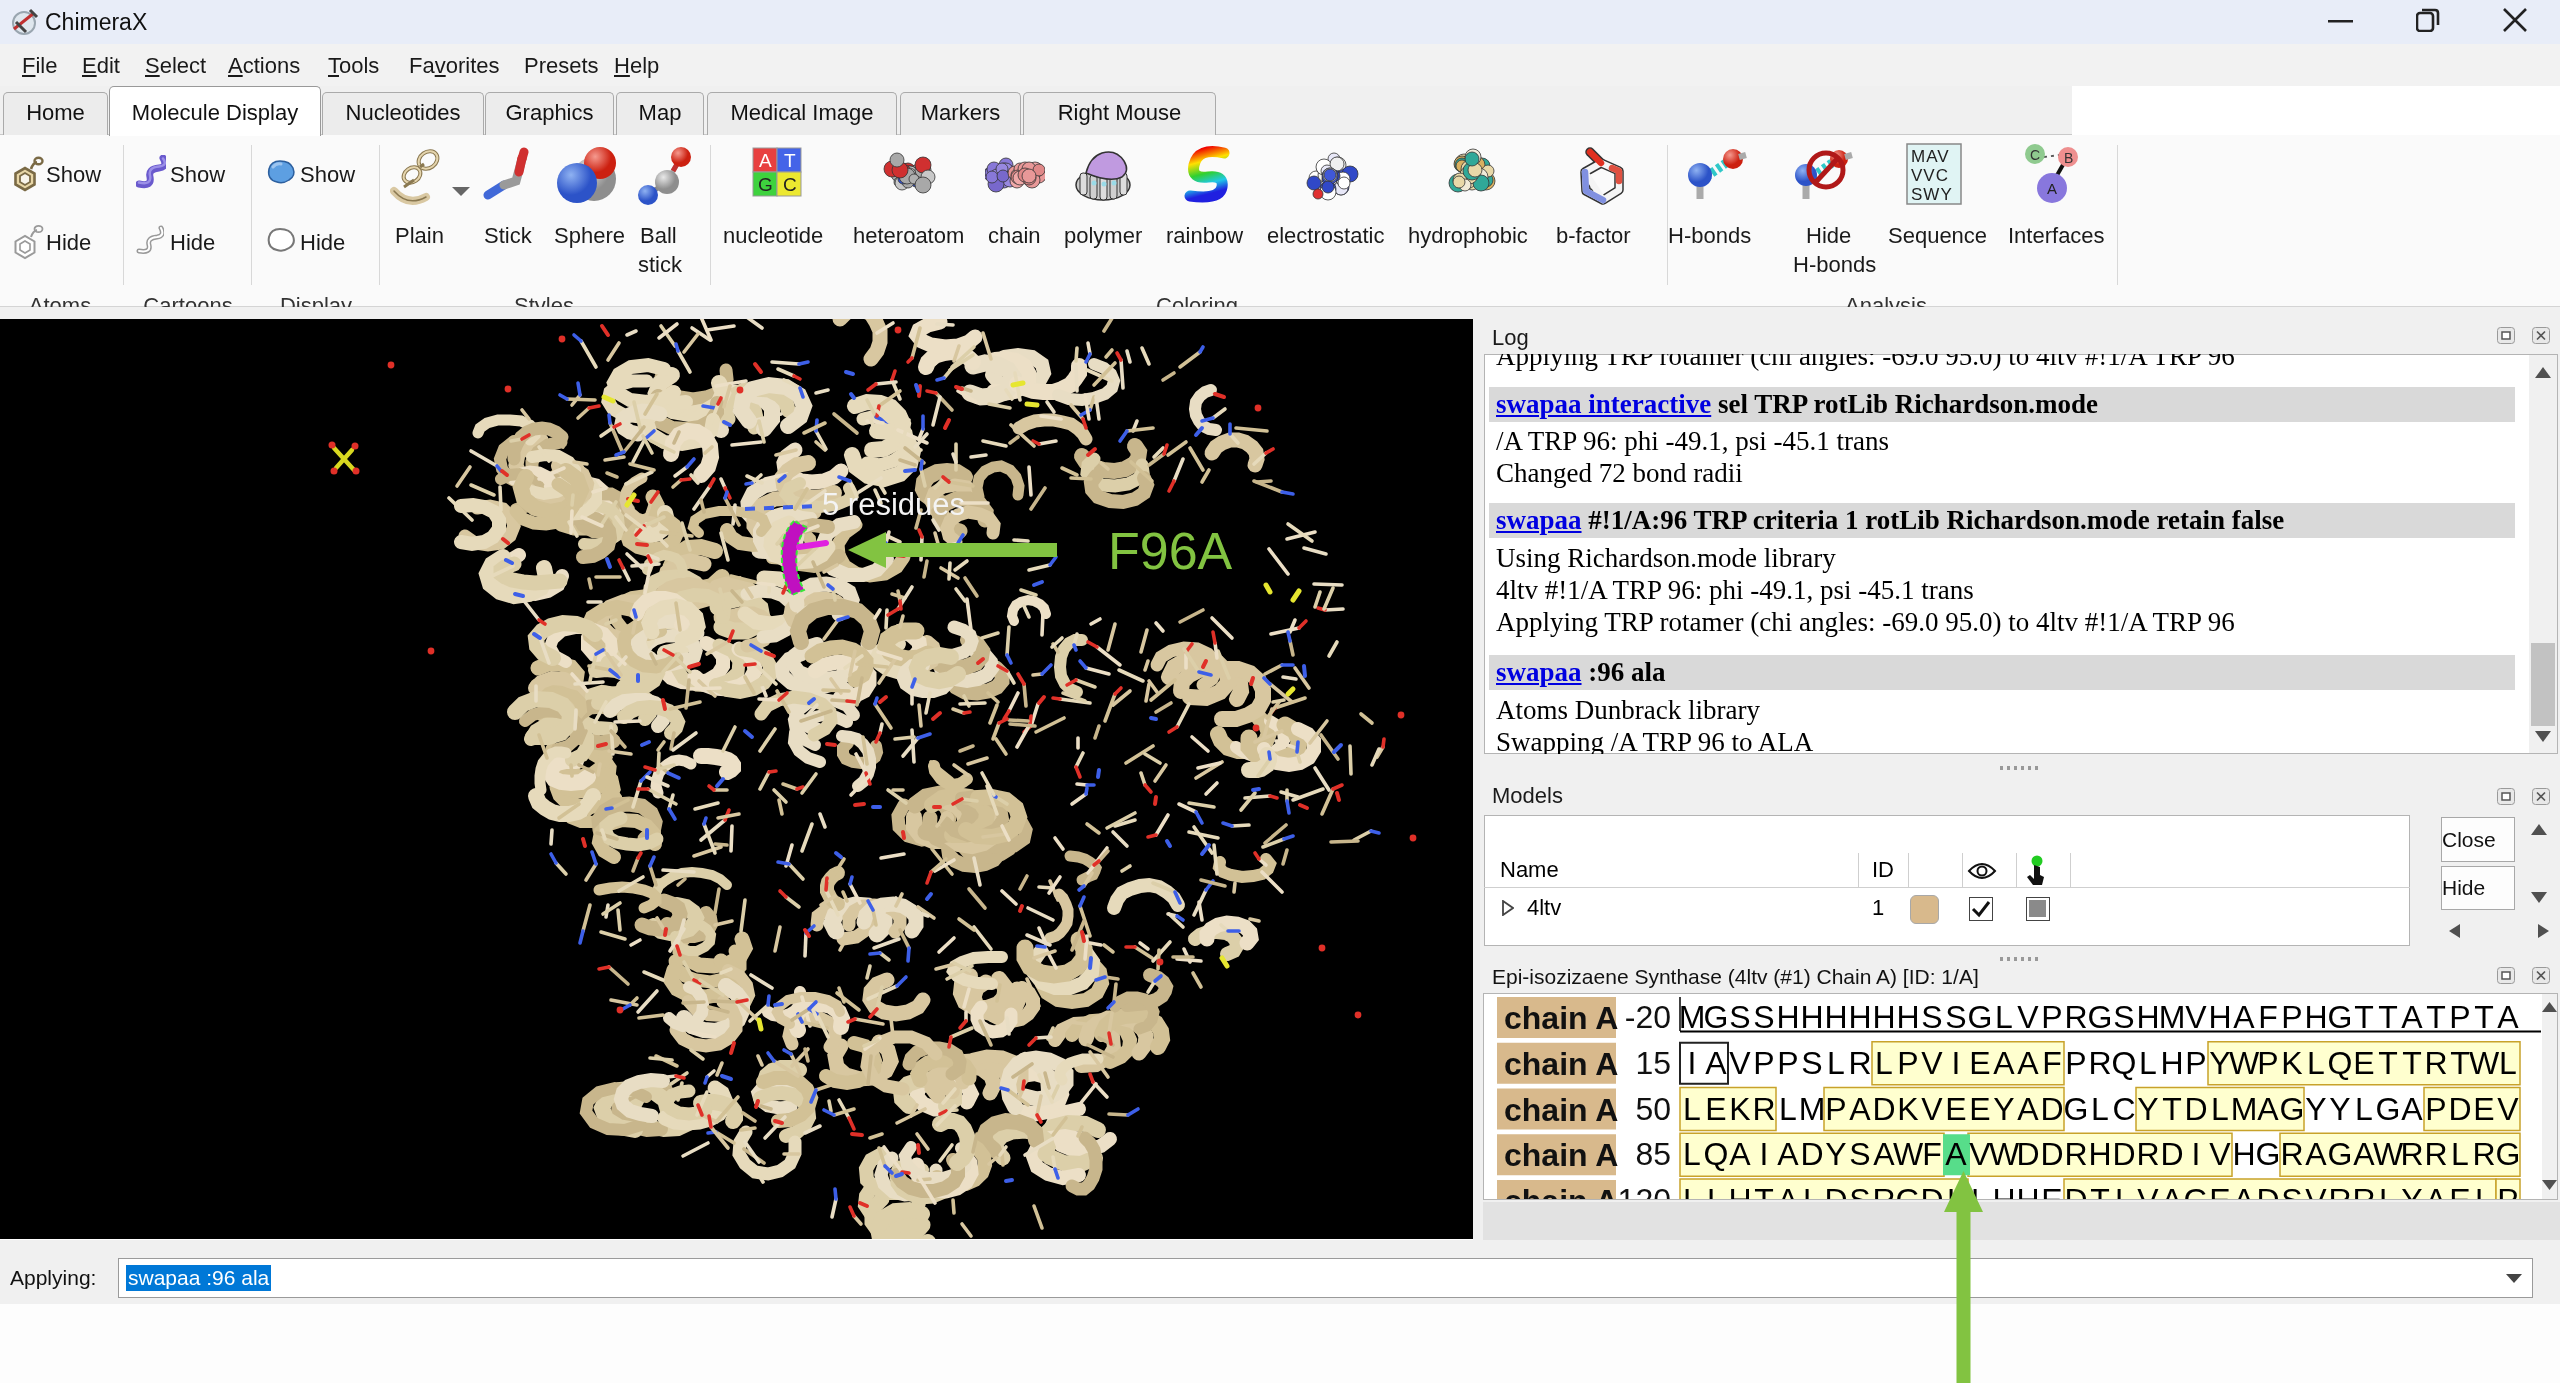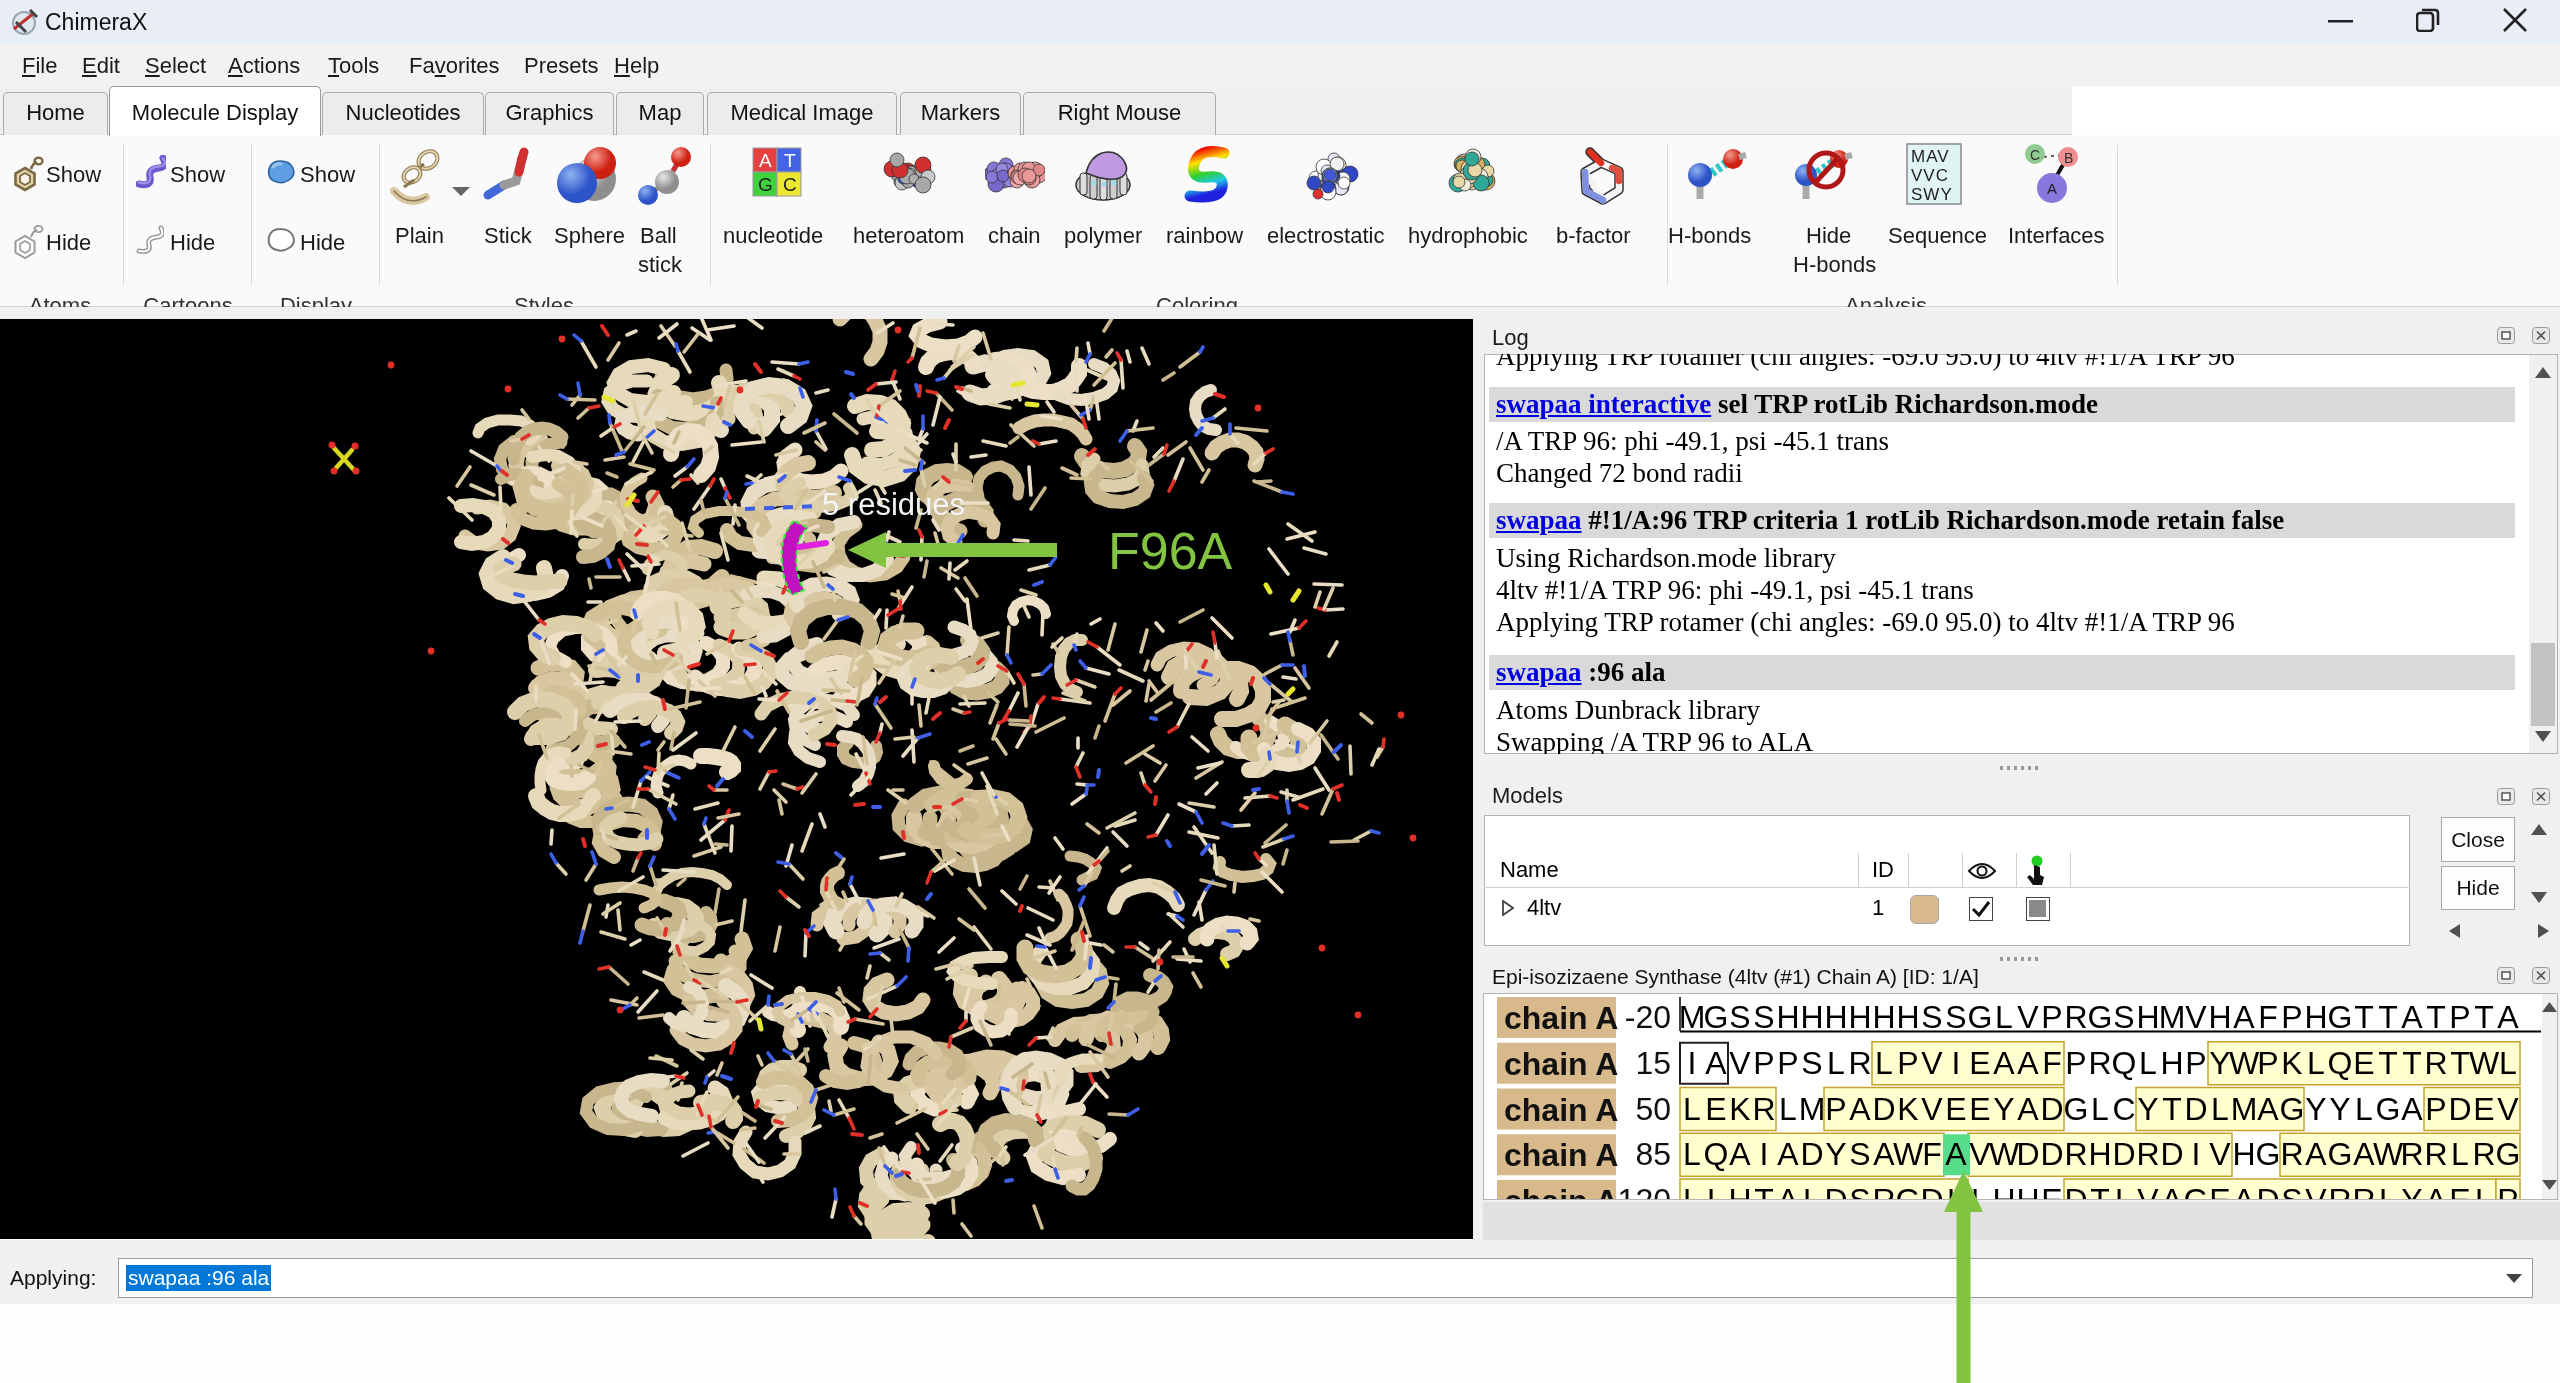--- a/index.html
+++ b/index.html
@@ -23,21 +23,21 @@
 .viewport { position:absolute; left:0; top:319px; width:1473px; height:920px; background:#000; }
 .rightbg { position:absolute; left:1473px; top:307px; width:1087px; height:943px; background:#f0f0f0; }
 .ptitle { position:absolute; font-size:22px; color:#1a1a1a; }
 .wbtn { position:absolute; width:18px; height:17px; }
 .panelbox { position:absolute; background:#fff; border:1px solid #b4b4b4; }
 .logtext { font-family:"Liberation Serif", serif; font-size:27px; color:#000; line-height:32px; white-space:nowrap; }
 .logbar { position:absolute; left:1489px; width:1026px; height:35px; background:#d9d9d9; }
 .loglink { color:#0000e0; text-decoration:underline; font-weight:bold; }
 .scroll { position:absolute; background:#f0f0f0; }
 .btn { position:absolute; background:#fdfdfd; border:1px solid #a8a8a8; font-size:21px; color:#111;
-  text-align:center; }
+  }
 .cmdbar { position:absolute; left:0; top:1240px; width:2560px; height:64px; background:#f0f0f0; }
 .white-bottom { position:absolute; left:0; top:1304px; width:2560px; height:79px; background:#fdfdfd; }
 </style></head>
 <body>
 
 <div class="titlebar">
  <svg class="abs" style="left:10px;top:7px" width="30" height="30" viewBox="0 0 30 30">
    <circle cx="14" cy="16" r="11" fill="#dfe7ee" stroke="#9aa6b0" stroke-width="2"></circle>
    <path d="M4 22 L24 6" stroke="#c03030" stroke-width="3" fill="none"></path>
    <path d="M20 3 L27 10 M6 15 L16 25" stroke="#444" stroke-width="3" fill="none"></path>

